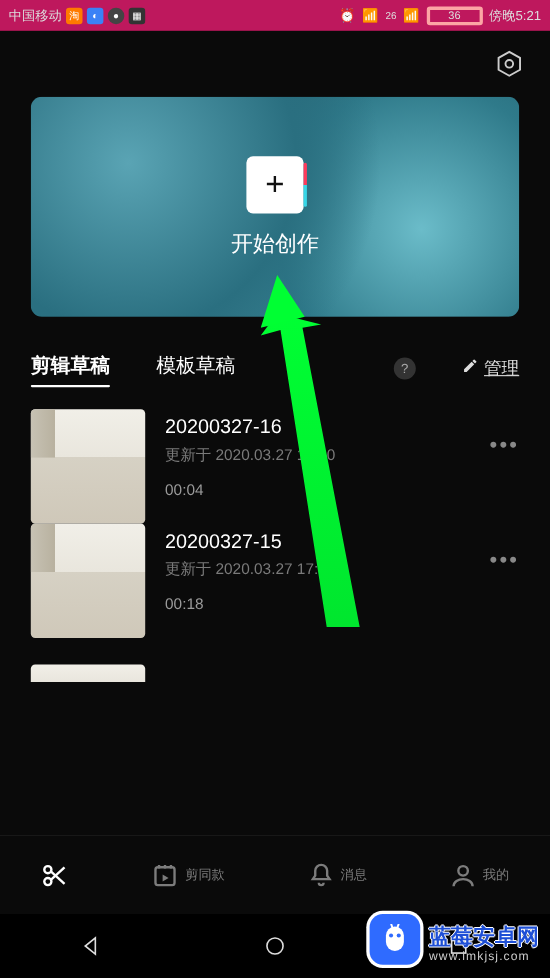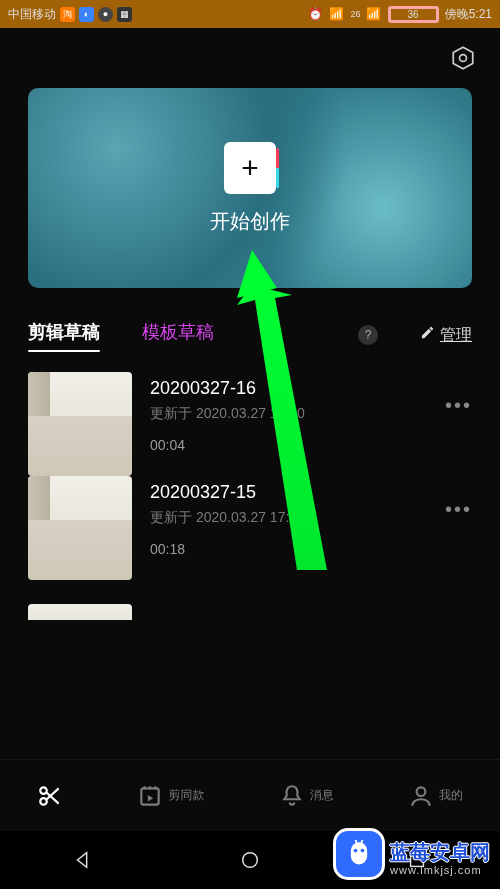--- a/index.html
+++ b/index.html
@@ -14,21 +14,21 @@
   }
 
   
   .status-bar {
     height: 28px;
     display: flex;
     align-items: center;
     padding: 0 8px;
     font-size: 12px;
     color: #ddd;
-    background: #a16207;
+    background: #be185d;
   }
   .status-left { display: flex; align-items: center; gap: 4px; }
   .status-right { margin-left: auto; display: flex; align-items: center; gap: 6px; }
   .app-icon {
     width: 15px; height: 15px; border-radius: 3px;
     display: inline-flex; align-items: center; justify-content: center;
     font-size: 9px; color: #fff;
   }
   .ic-tao { background: #ff7a00; }
   .ic-blue { background: #3b82f6; }
@@ -83,21 +83,21 @@
   .plus-sign { font-size: 30px; color: #111; font-weight: 300; line-height: 1; }
   .create-label { font-size: 20px; color: #fff; font-weight: 500; }
 
   
   .tabs-row {
     display: flex;
     align-items: center;
     margin: 32px 28px 0;
     gap: 42px;
   }
-  .tab { font-size: 18px; color: #d946ef; padding-bottom: 6px; }
+  .tab { font-size: 18px; color: #ffffff; padding-bottom: 6px; }
   .tab.active { color: #fff; font-weight: 600; position: relative; }
   .tab.active::after {
     content: ""; position: absolute; left: 0; right: 0; bottom: -2px;
     height: 2px; background: #fff; border-radius: 1px;
   }
   .tabs-spacer { flex: 1; }
   .help-dot {
     width: 20px; height: 20px; border-radius: 50%;
     background: #333; color: #aaa;
     display: flex; align-items: center; justify-content: center;

